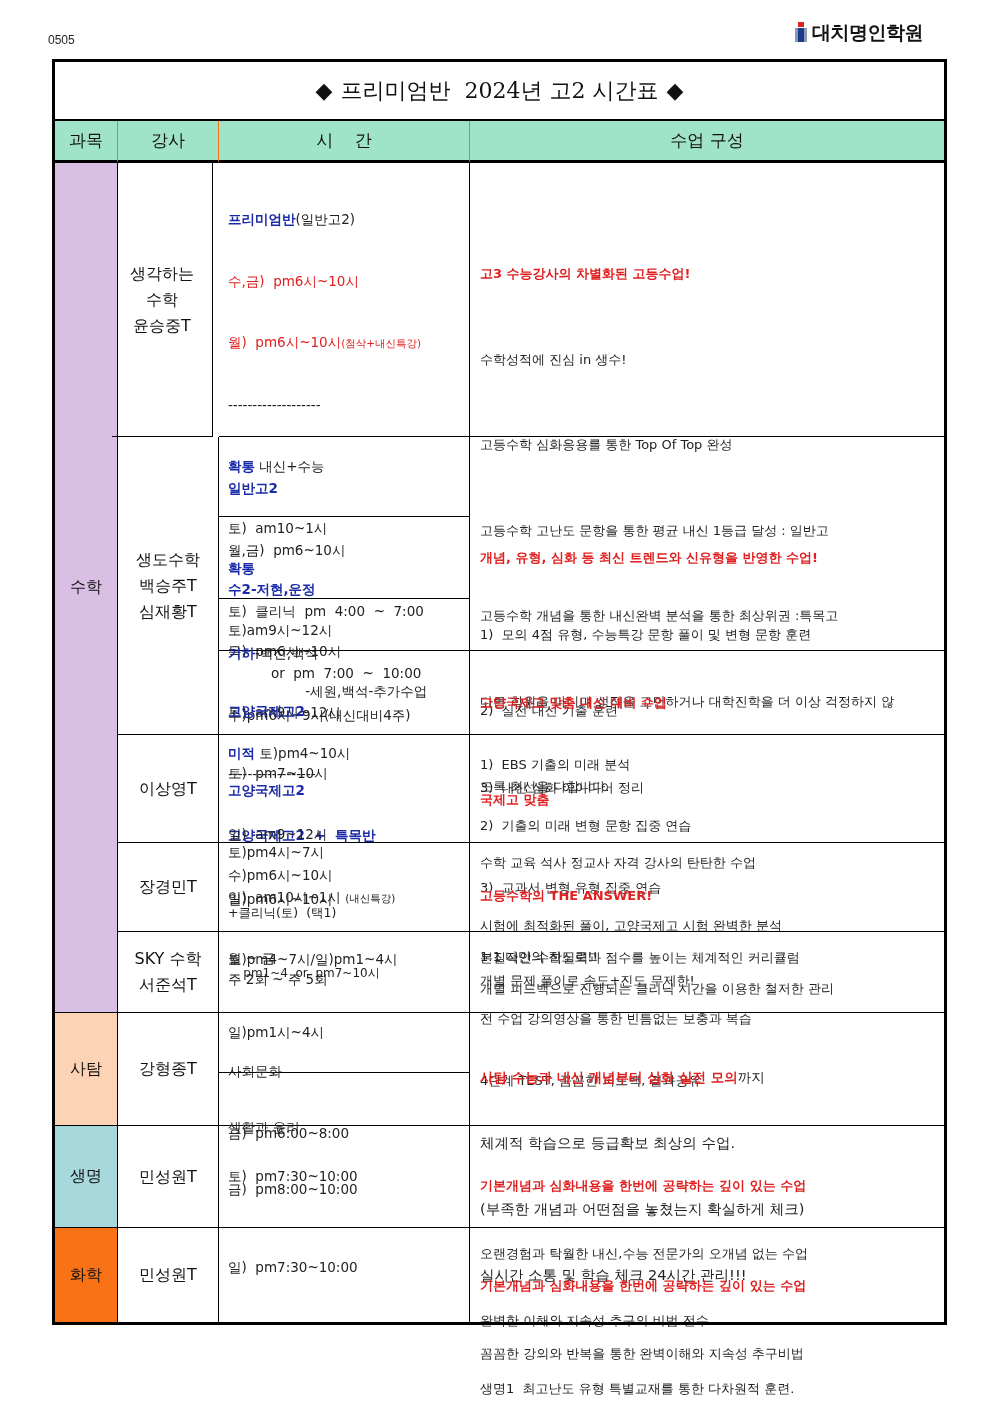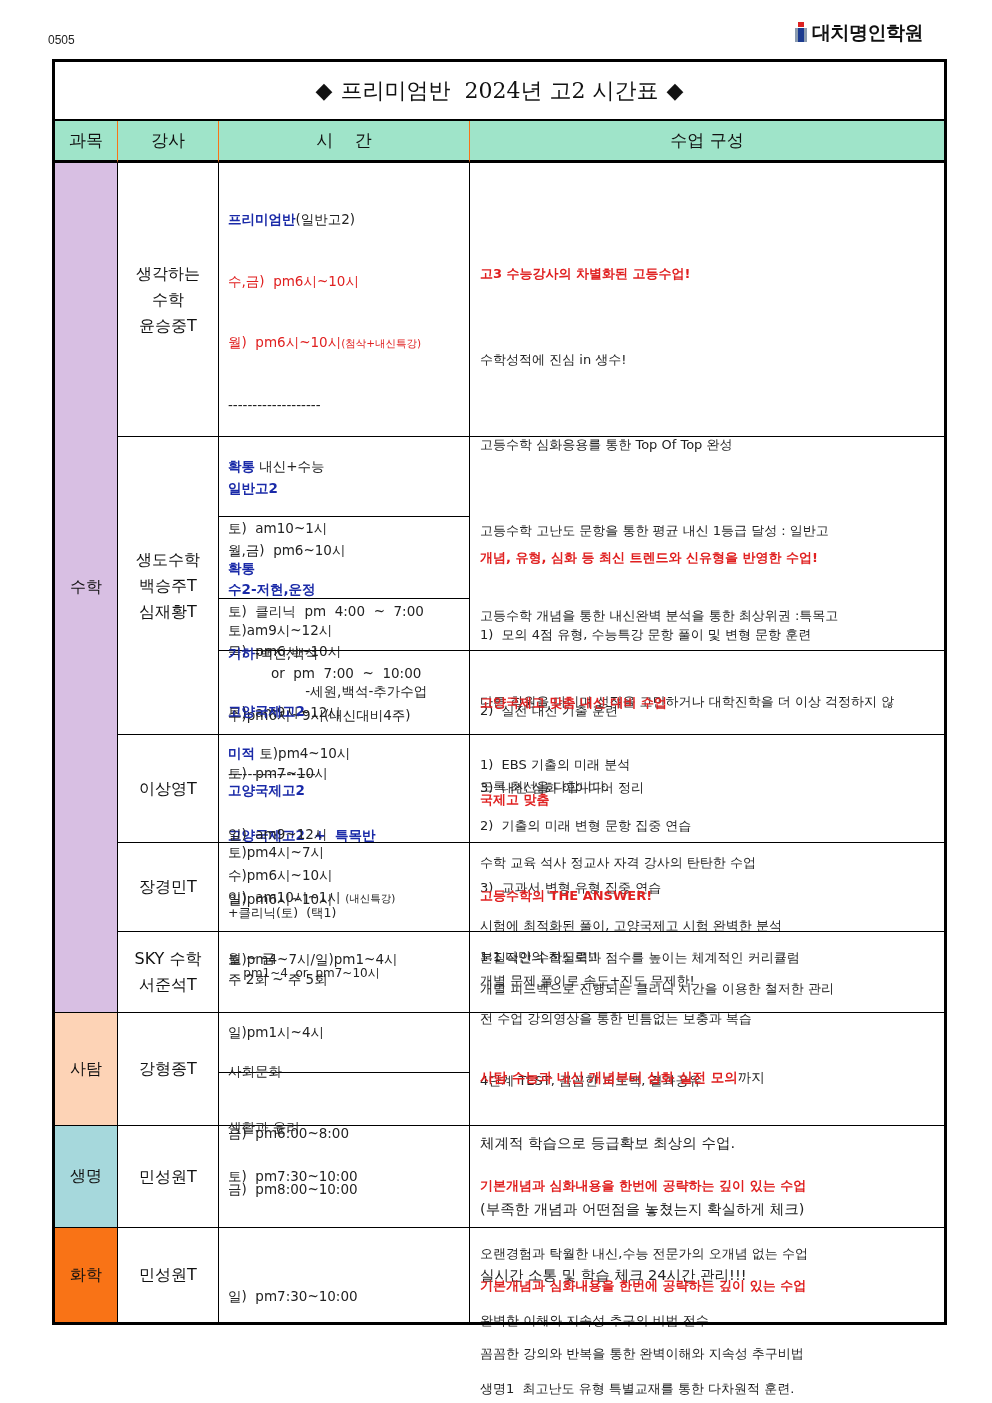--- a/index.html
+++ b/index.html
@@ -50,21 +50,21 @@
 <div class="hdr" style="left:55px;width:63px;">과목</div>
 <div class="hdr" style="left:118px;width:101px;">강사</div>
 <div class="hdr" style="left:219px;width:251px;white-space:pre;">시    간</div>
 <div class="hdr" style="left:470px;width:474px;border-right:none;">수업 구성</div>
 
 <div class="cell subj" style="left:55px;top:163px;width:63px;height:850px;background:#d8bfe3;">수학</div>
 <div class="cell subj" style="left:55px;top:1013px;width:63px;height:113px;background:#fdd3b6;">사탐</div>
 <div class="cell subj" style="left:55px;top:1126px;width:63px;height:102px;background:#a6d8dc;">생명</div>
 <div class="cell subj" style="left:55px;top:1228px;width:63px;height:94px;background:#f97316;border-bottom:none;">화학</div>
 
-<div class="cell teacher" style="left:118px;top:163px;width:101px;height:274px;">
+<div class="cell teacher" style="left:112px;top:163px;width:101px;height:274px;">
   <div>
       <span class="line">생각하는</span>
       <span class="line">수학</span>
       <span class="line">윤승중T</span>
     </div>
 </div>
 <div class="cell time" style="left:219px;top:163px;width:251px;height:274px;padding-top:5px;">
   <span class="line"><span class="blue">프리미엄반</span><span>(일반고2)</span></span>
   <span class="line red">수,금)  pm6시~10시</span>
   <span class="line red"><span>월)  pm6시~10시</span><span class="sm">(첨삭+내신특강)</span></span>
@@ -203,21 +203,21 @@
 <div class="cell content" style="left:470px;top:1126px;width:474px;height:102px;padding-top:4px;line-height:22.5px;border-right:none;">
   <span class="line redb">기본개념과 심화내용을 한번에 공략하는 깊이 있는 수업</span>
   <span class="line">오랜경험과 탁월한 내신,수능 전문가의 오개념 없는 수업</span>
   <span class="line">완벽한 이해와 지속성 추구의 비법 전수</span>
   <span class="line">생명1  최고난도 유형 특별교재를 통한 다차원적 훈련.</span>
 </div>
 
 <div class="cell teacher" style="left:118px;top:1228px;width:101px;height:94px;border-bottom:none;">
   <span>민성원T</span>
 </div>
-<div class="cell time vcenter" style="left:219px;top:1228px;width:251px;height:94px;padding:0 0 16px 9px;border-bottom:none;justify-content:flex-end;">
+<div class="cell time vcenter" style="left:219px;top:1228px;width:251px;height:94px;padding:0 0 16px 9px;border-bottom:none;">
   <span class="line">일)  pm7:30~10:00</span>
 </div>
 <div class="cell content" style="left:470px;top:1228px;width:474px;height:94px;padding-top:2px;line-height:22.5px;border-right:none;border-bottom:none;">
   <span class="line redb">기본개념과 심화내용을 한번에 공략하는 깊이 있는 수업</span>
   <span class="line">꼼꼼한 강의와 반복을 통한 완벽이해와 지속성 추구비법</span>
   
   
 </div>
 
 <div class="frame" style="pointer-events:none;"></div>

